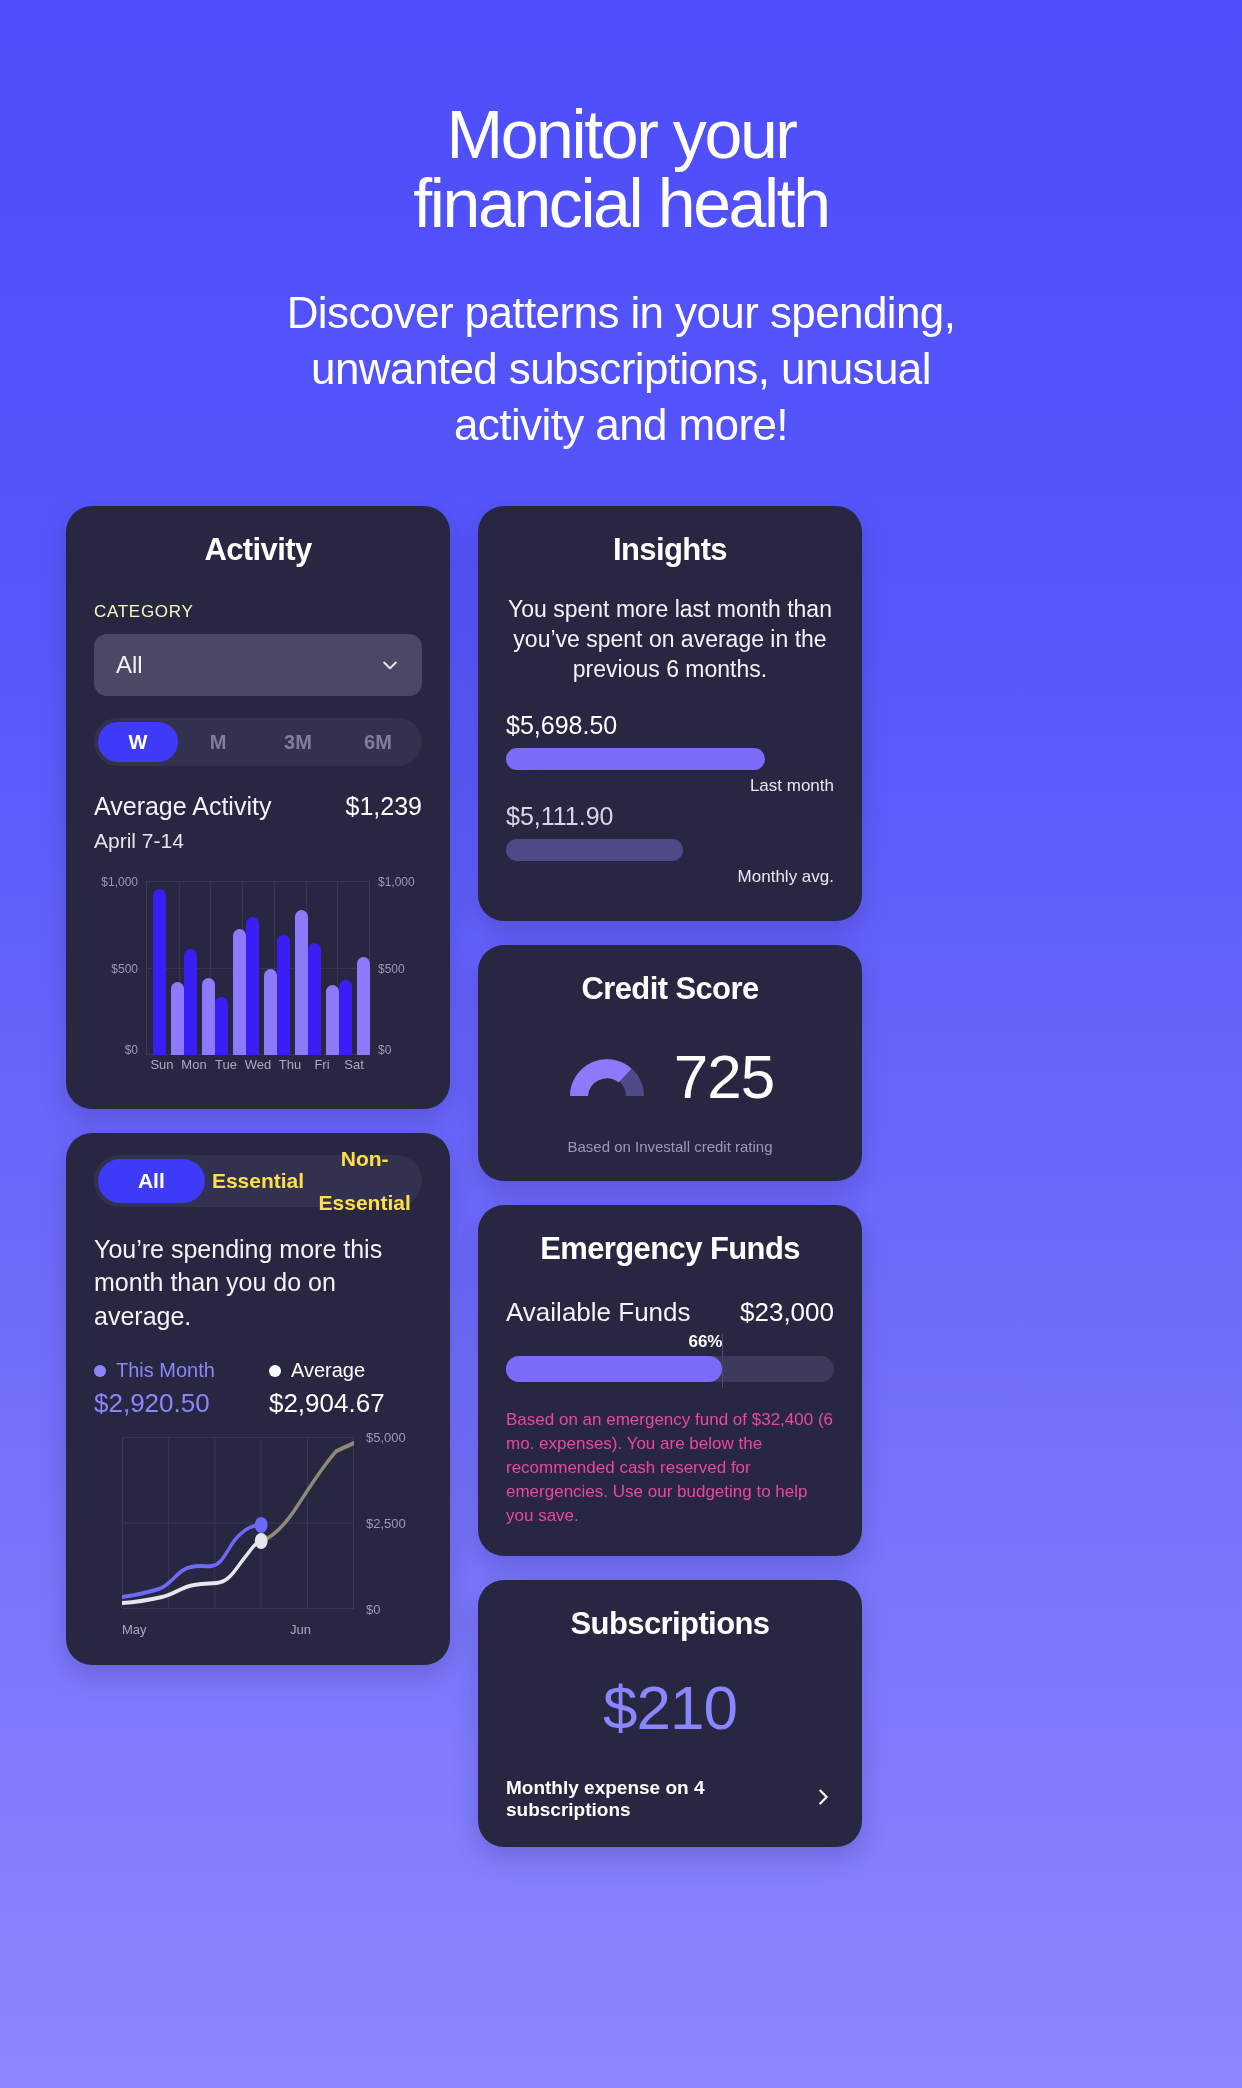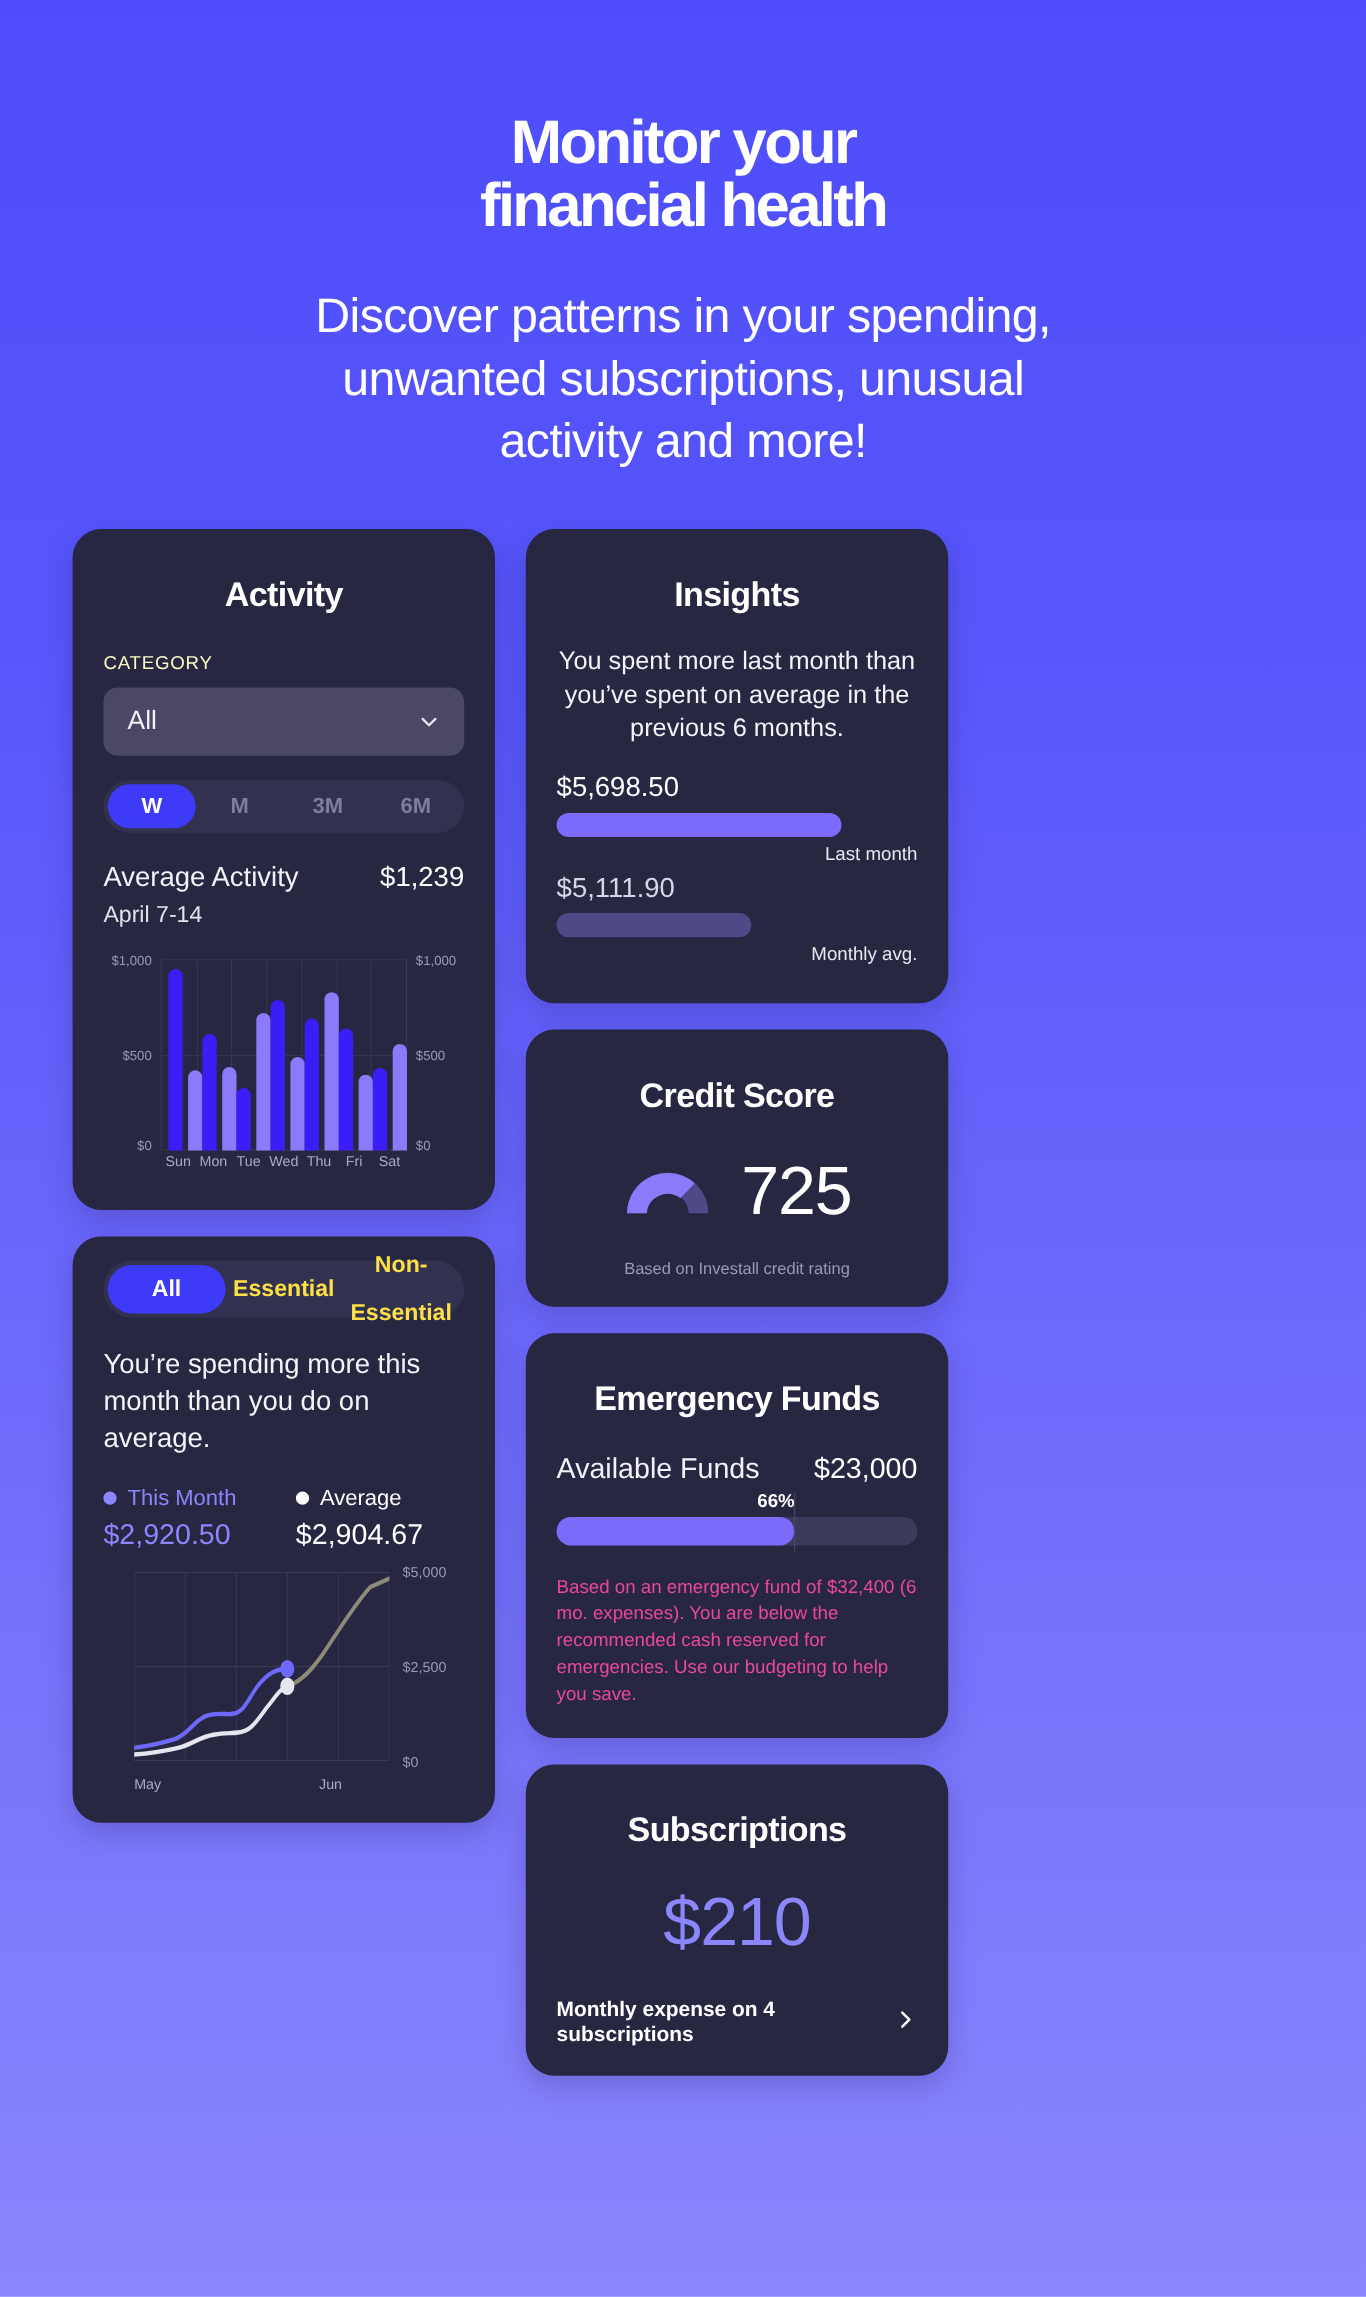--- a/index.html
+++ b/index.html
@@ -8,21 +8,21 @@
     font-family: "Liberation Sans", sans-serif;
     background: linear-gradient(180deg, #4d4dfb 0%, #5857fb 30%, #6f6cfb 62%, #8b86fc 100%);
     color: #fff;
     overflow: hidden;
   }
   .page { position: relative; width: 1242px; height: 2088px; padding: 0 66px; }
 
   
   .hero { padding-top: 100px; text-align: center; }
   .hero h1 {
-    font-size: 56px; line-height: 1.02; font-weight: 700;
+    font-size: 68px; line-height: 1.02; font-weight: 400;
     letter-spacing: -2.4px; color: #ffffff;
   }
   .hero h1 .l2 { display: block; }
   .hero p {
     margin-top: 46px; font-size: 44px; line-height: 1.28;
     font-weight: 400; color: #ffffff; letter-spacing: -0.6px;
   }
   .hero p span { display: block; }
 
   
@@ -36,21 +36,21 @@
 
   .card {
     background: #272742;
     border-radius: 26px;
     box-shadow: 0 10px 26px rgba(30,25,90,0.22);
     padding: 26px 28px 28px;
     position: relative;
   }
   .card-title {
     font-size: 31px; font-weight: 700; text-align: center;
-    letter-spacing: -0.6px; color: #fff; margin-top: 16px;
+    letter-spacing: -0.6px; color: #fff;
   }
 
   
   .cat-label {
     margin-top: 34px; font-size: 17px; letter-spacing: 0.7px;
     color: #fef9c3; text-transform: uppercase;
   }
   .select {
     margin-top: 12px; height: 62px; background: #4a4865;
     border-radius: 13px; display: flex; align-items: center;

